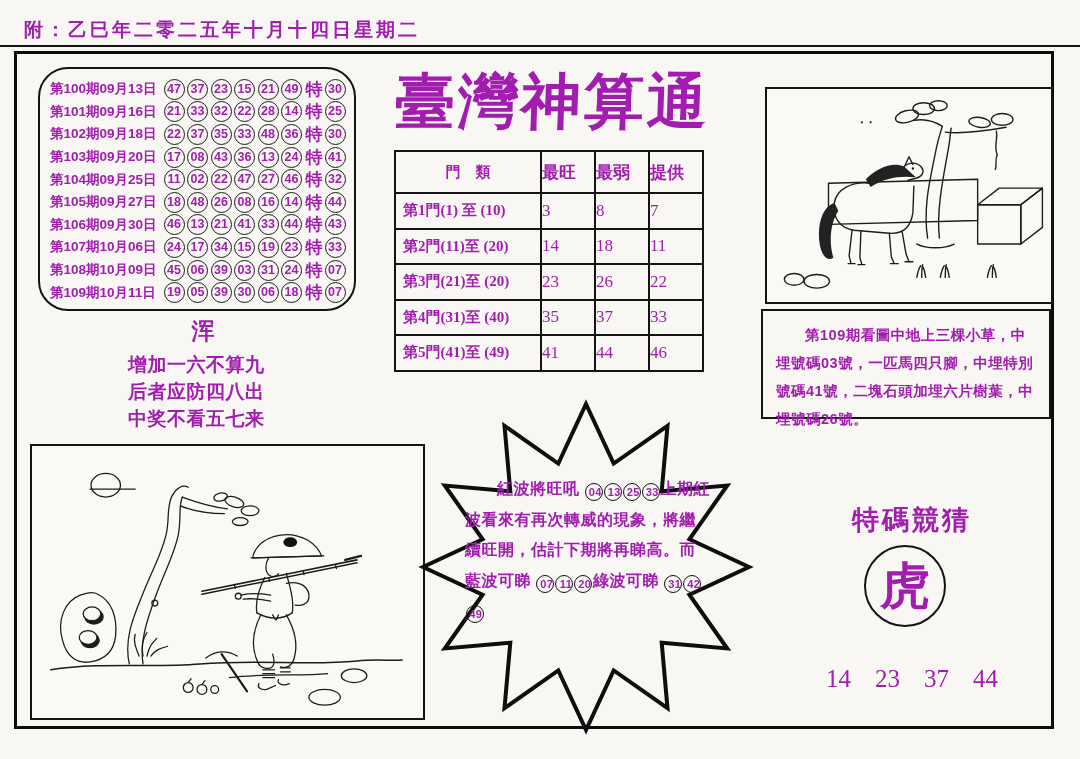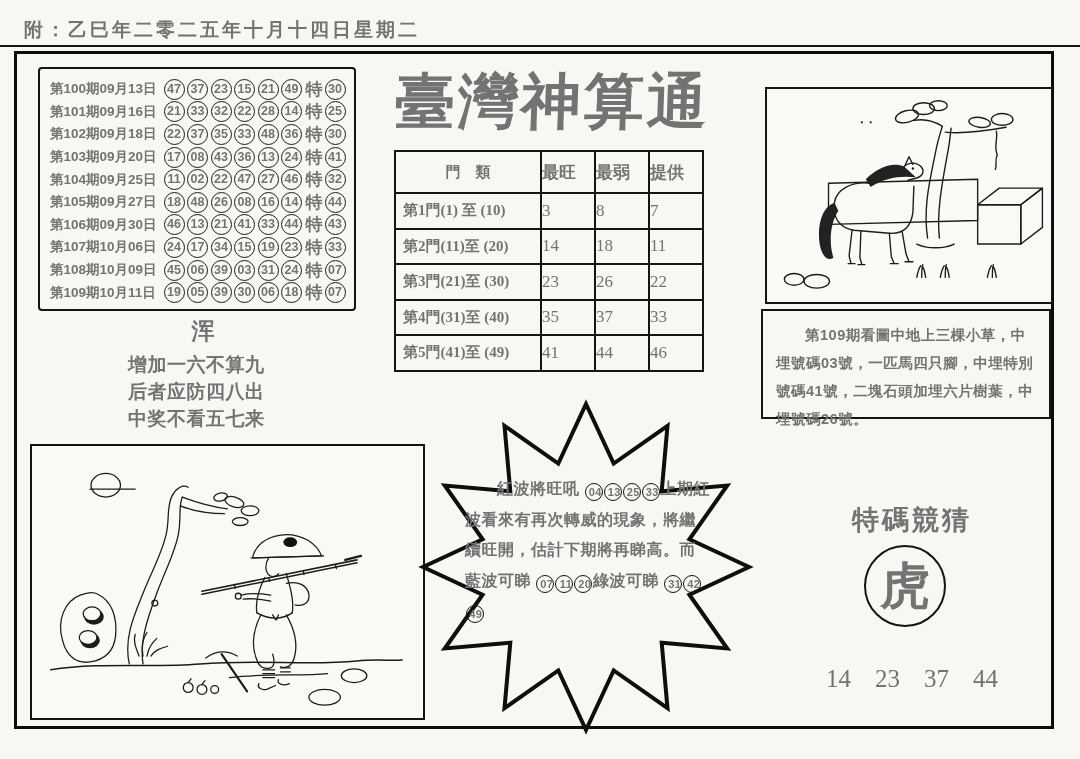--- a/index.html
+++ b/index.html
@@ -1,27 +1,27 @@
 <!DOCTYPE html>
 <html><head>
 <meta charset="utf-8">
 <style>
   html,body{margin:0;padding:0;background:#e9e8e4;}
-  .page{position:relative;width:1080px;height:759px;background:#f8f7f3;color:#737373;
+  .page{position:relative;width:1080px;height:759px;background:#f8f7f3;color:#a21caf;
         font-family:"Liberation Serif","DejaVu Serif",serif;overflow:hidden;}
   .abs{position:absolute;}
 
   
   .hdr{left:24px;top:17px;font-size:19px;font-weight:bold;letter-spacing:3px;}
   .top-rule{left:0;top:45px;width:1080px;height:2px;background:#161616;}
   .outer-box{left:14px;top:51px;width:1034px;height:672px;border:3px solid #0c0c0c;}
 
   
   .lot-panel{left:38px;top:67px;width:318px;height:244px;border:2.5px solid #141414;
-             border-radius:4px;padding:9px 6px 6px 10px;box-sizing:border-box;background:#f8f7f3;}
+             border-radius:30px;padding:9px 6px 6px 10px;box-sizing:border-box;background:#f8f7f3;}
   .lot-row{display:flex;align-items:center;height:22.6px;}
   .lot-label{width:119px;font-size:13.5px;font-weight:700;font-family:"Liberation Sans",sans-serif;white-space:nowrap;}
   .ball{display:inline-block;width:19px;height:19px;line-height:19px;border:1.5px solid #1b1b1b;
         border-radius:50%;text-align:center;font-size:12.5px;font-weight:700;
         font-family:"Liberation Sans",sans-serif;margin-right:2.5px;background:#f8f7f3;flex:0 0 auto;}
   .lot-special{font-size:17px;font-weight:900;margin:0 2px 0 1px;}
 
   
   .main-title{left:380px;top:62px;width:345px;text-align:center;font-size:60px;font-weight:900;
               letter-spacing:3px;transform:skewX(-2deg);white-space:nowrap;}
@@ -207,21 +207,21 @@
           <td class="num">8</td>
           <td class="num">7</td>
         </tr>
         <tr>
           <td class="cat">第2門(11)至 (20)</td>
           <td class="num">14</td>
           <td class="num">18</td>
           <td class="num">11</td>
         </tr>
         <tr>
-          <td class="cat">第3門(21)至 (30)</td>
+          <td class="cat">第3門(21)至 (20)</td>
           <td class="num">23</td>
           <td class="num">26</td>
           <td class="num">22</td>
         </tr>
         <tr>
           <td class="cat">第4門(31)至 (40)</td>
           <td class="num">35</td>
           <td class="num">37</td>
           <td class="num">33</td>
         </tr>

